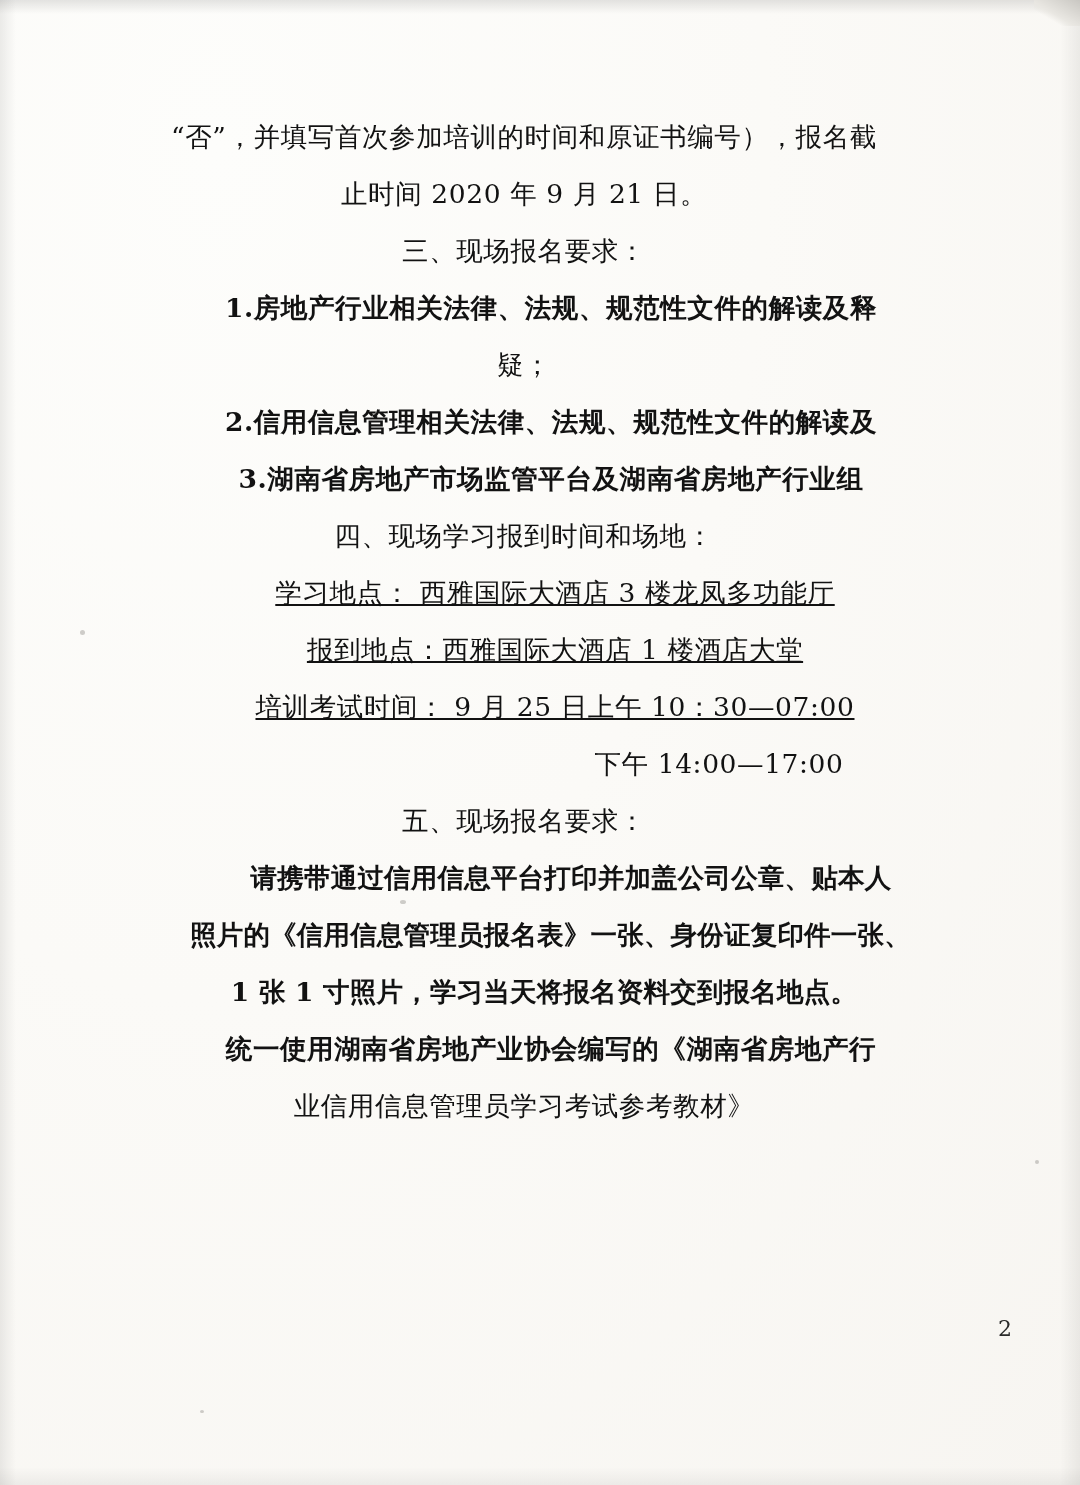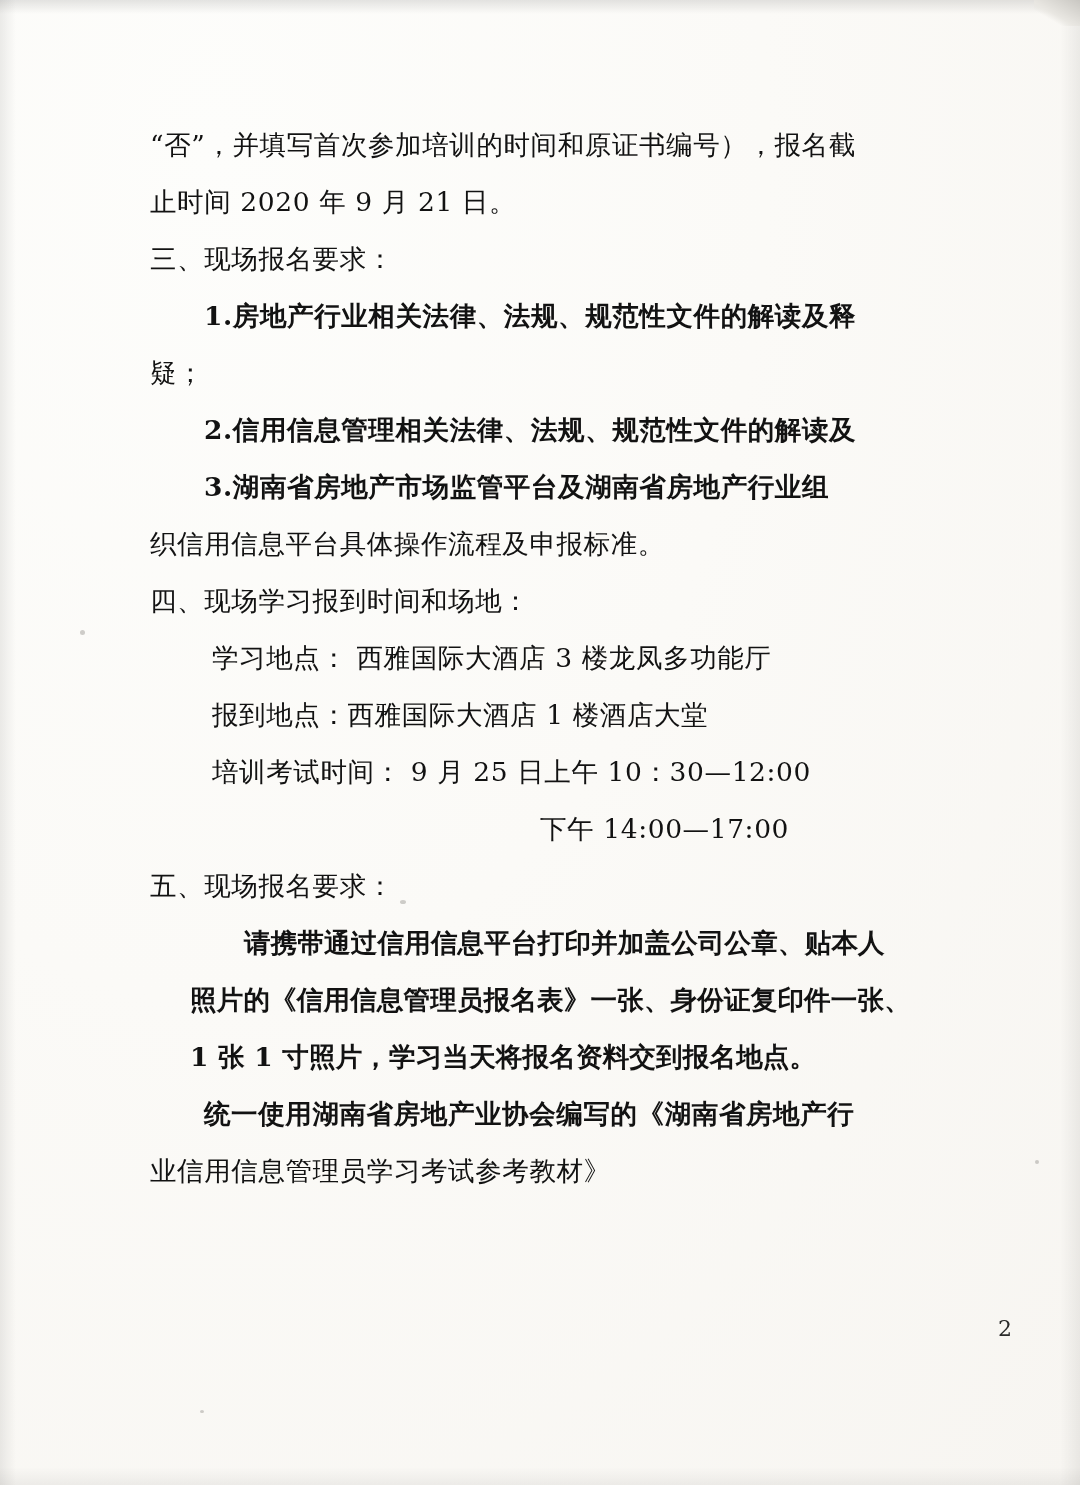--- a/index.html
+++ b/index.html
@@ -53,33 +53,34 @@
     position: absolute;
     top: 0; right: 0;
     width: 46px; height: 26px;
     background: linear-gradient(210deg, #c9c7c2 0%, #e9e7e2 55%, rgba(255,255,255,0) 70%);
     pointer-events: none;
   }
 
   .content {
     position: absolute;
     left: 150px;
-    top: 116px;
+    top: 108px;
     width: 748px;
+    text-align: center;
   }
 
   .line {
     font-size: 26.5px;
     line-height: 57px;
     letter-spacing: 0.6px;
     white-space: pre;
     color: #121212;
   }
   .indent1 { text-indent: 54px; font-weight: bold; }
-  .indent2 { padding-left: 62px; }
+  .indent2 { padding-left: 62px; text-decoration: underline; }
   .indentdeep { padding-left: 390px; }
 
   .bold {
     font-weight: 700;
     letter-spacing: 0.2px;
     margin-left: 40px;
   }
 
   .page-number {
     position: absolute;
@@ -115,25 +116,24 @@
   <div class="speck" style="left:200px; top:1410px; width:4px; height:3px;"></div>
 
   <div class="content">
     <div class="line">“否”，并填写首次参加培训的时间和原证书编号），报名截</div>
     <div class="line">止时间 2020 年 9 月 21 日。</div>
     <div class="line">三、现场报名要求：</div>
     <div class="line indent1">1.房地产行业相关法律、法规、规范性文件的解读及释</div>
     <div class="line">疑；</div>
     <div class="line indent1">2.信用信息管理相关法律、法规、规范性文件的解读及</div>
     <div class="line indent1">3.湖南省房地产市场监管平台及湖南省房地产行业组</div>
-    <div class="line">织信用信息平台具体操作流程及申报标准。</div>
     <div class="line">四、现场学习报到时间和场地：</div>
     <div class="line indent2">学习地点： 西雅国际大酒店 3 楼龙凤多功能厅</div>
     <div class="line indent2">报到地点：西雅国际大酒店 1 楼酒店大堂</div>
-    <div class="line indent2">培训考试时间： 9 月 25 日上午 10：30—12:00</div>
+    <div class="line indent2">培训考试时间： 9 月 25 日上午 10：30—07:00</div>
     <div class="line indentdeep">下午 14:00—17:00</div>
     <div class="line">五、现场报名要求：</div>
     <div class="line bold indent1">请携带通过信用信息平台打印并加盖公司公章、贴本人</div>
     <div class="line bold">照片的《信用信息管理员报名表》一张、身份证复印件一张、</div>
     <div class="line bold">1 张 1 寸照片，学习当天将报名资料交到报名地点。</div>
     <div class="line indent1">统一使用湖南省房地产业协会编写的《湖南省房地产行</div>
     <div class="line">业信用信息管理员学习考试参考教材》</div>
   </div>
 
   <div class="page-number">2</div>

